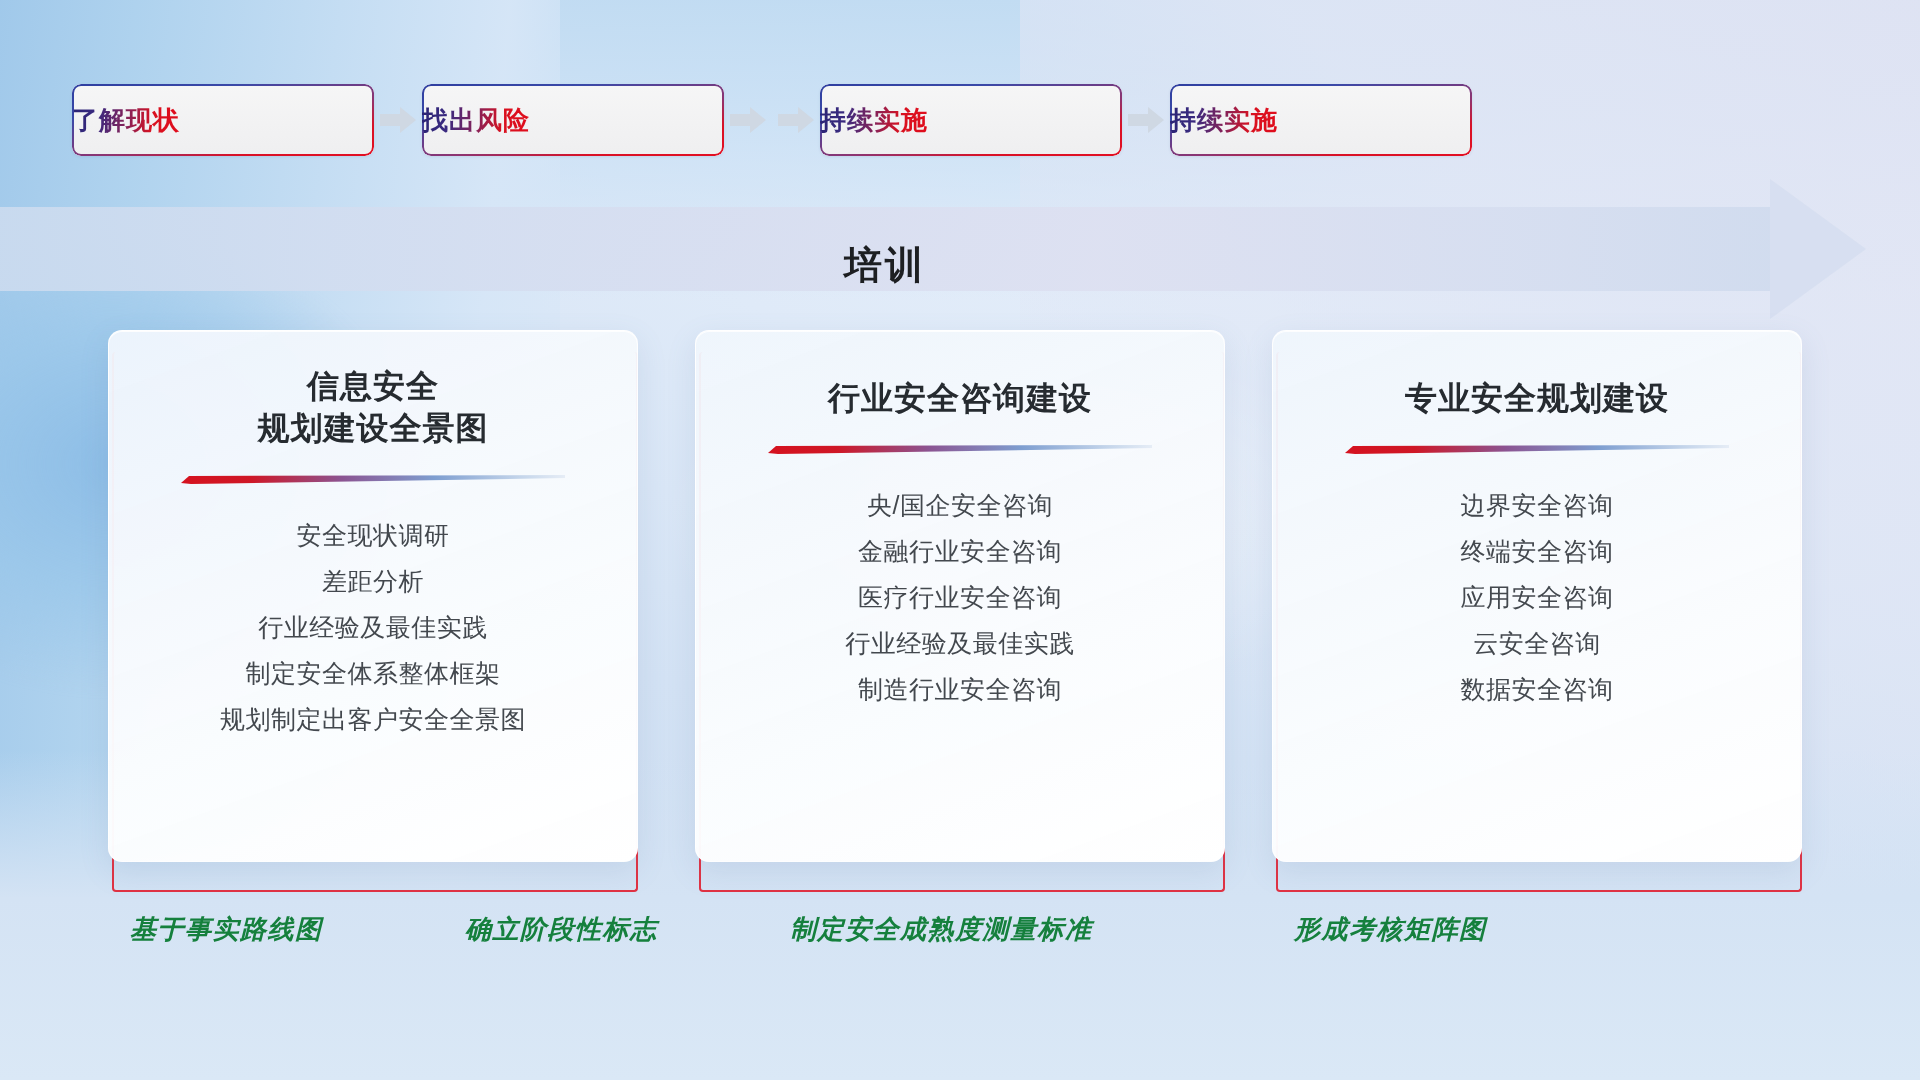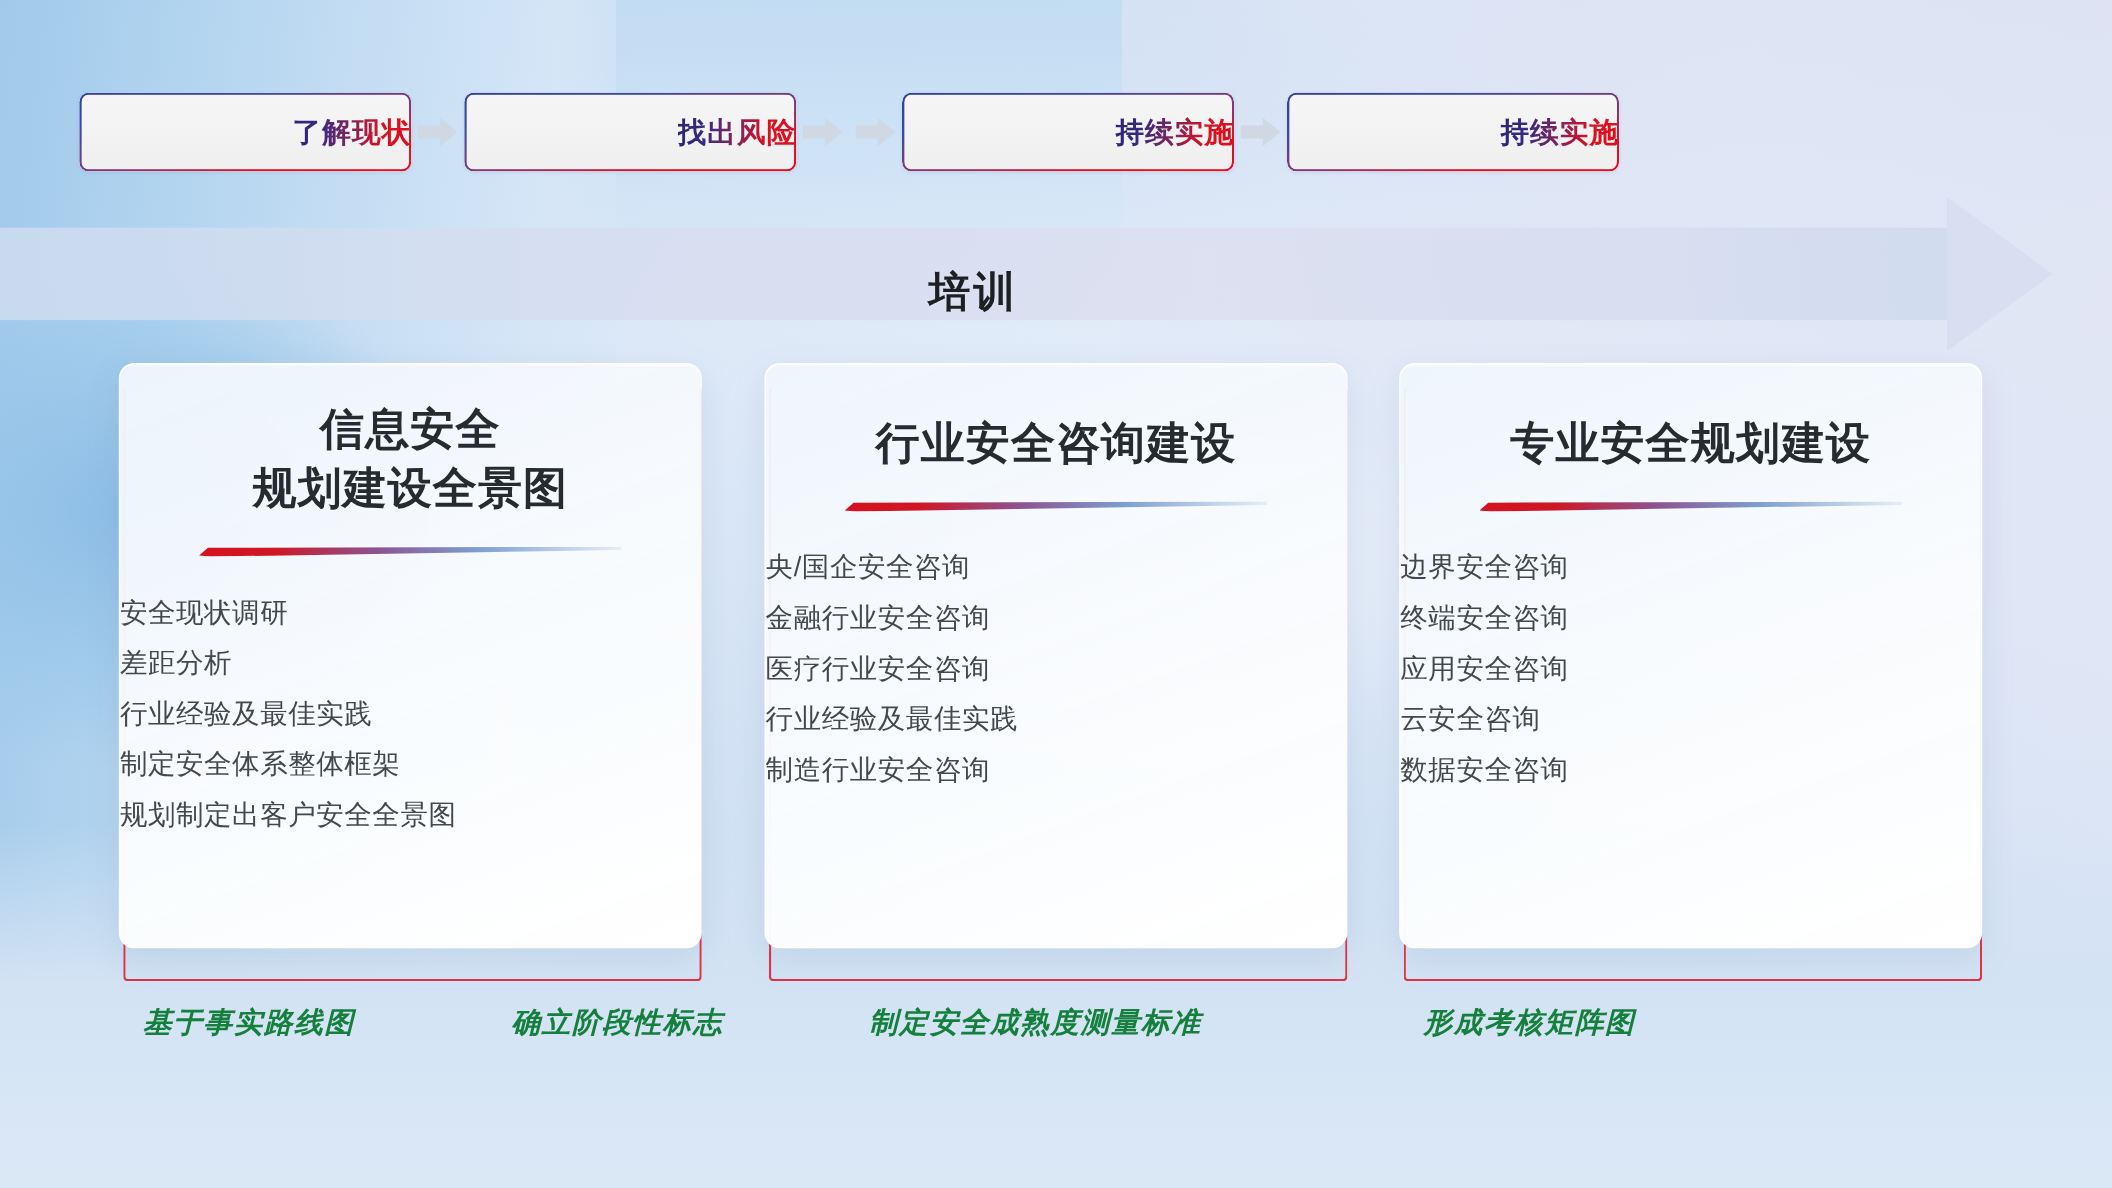--- a/index.html
+++ b/index.html
@@ -50,21 +50,21 @@
   #steps{
     position:absolute;left:0;top:80px;width:1920px;height:80px;
     display:flex;align-items:center;z-index:4;
     padding-left:72px;box-sizing:border-box;
   }
   .step-box{
     position:relative;
     width:302px;height:72px;
     border-radius:9px;
     background:linear-gradient(180deg,#f6f6f6 0%, #f2f2f3 55%, #efeff0 100%);
-    display:flex;align-items:center;justify-content:flex-end;
+    display:flex;align-items:center;justify-content:flex-start;
     box-sizing:border-box;
     box-shadow:0 1px 3px rgba(60,90,130,.10);
   }
   .step-box::before{
     content:"";position:absolute;inset:0;border-radius:9px;padding:2px;
     background:linear-gradient(168deg,#2f3fa0 0%, #3a49a8 26%, #8e3470 58%, #d91126 78%, #e30f22 100%);
     -webkit-mask:linear-gradient(#000 0 0) content-box,linear-gradient(#000 0 0);
     -webkit-mask-composite:xor;mask-composite:exclude;
     pointer-events:none;
   }
@@ -134,33 +134,33 @@
        rgba(250,252,254,.98) 62%,
        rgba(255,255,255,.99) 100%);
     border:1px solid rgba(255,255,255,.9);
     box-shadow:0 10px 30px rgba(96,128,170,.14), inset 0 1px 0 rgba(255,255,255,.85);
     box-sizing:border-box;
     display:flex;flex-direction:column;align-items:center;
     overflow:hidden;
   }
   .card-title{
     margin-top:46px;
-    font-size:40px;font-weight:700;color:#262b30;
+    font-size:32px;font-weight:700;color:#262b30;
     text-align:center;line-height:1.32;letter-spacing:1px;
     padding:0 18px;
   }
   .card-title.two-line{margin-top:34px;}
   .card-divider{
     margin-top:26px;
     width:384px;height:9px;position:relative;
   }
   .card-divider svg{display:block;}
   .card-list{
     margin-top:30px;width:100%;
-    display:flex;flex-direction:column;gap:4px;
+    display:flex;flex-direction:column;align-items:center;gap:4px;
   }
   .card-list-item{
     font-size:25px;color:#43484e;line-height:1.68;letter-spacing:.5px;
   }
 
   
   #footnotes{
     position:absolute;left:0;top:912px;width:1920px;height:60px;z-index:6;
   }
   .foot{

